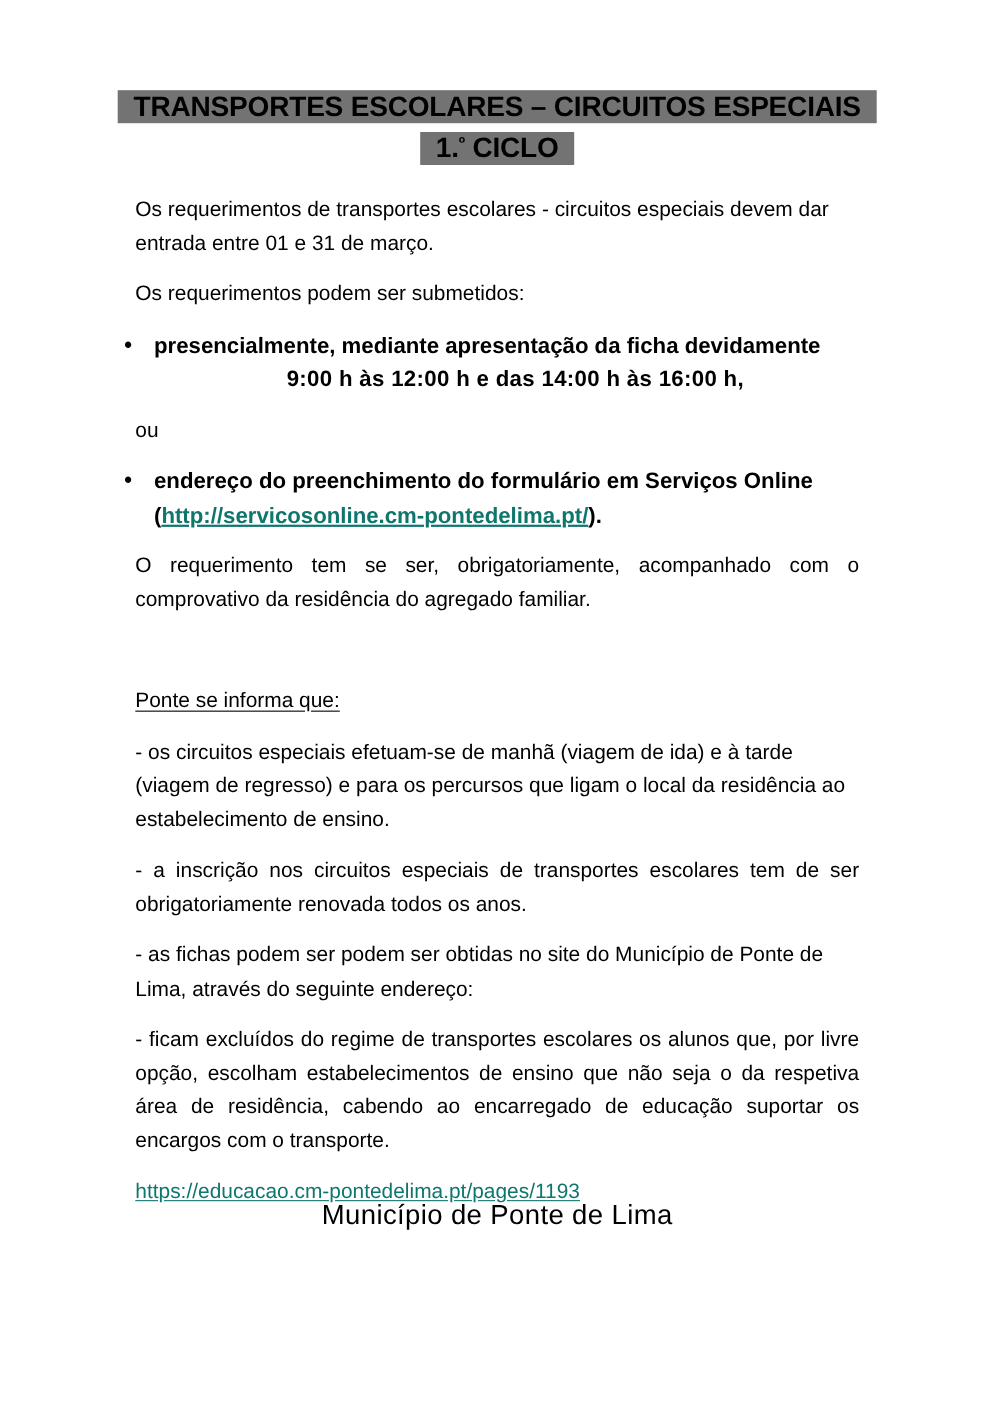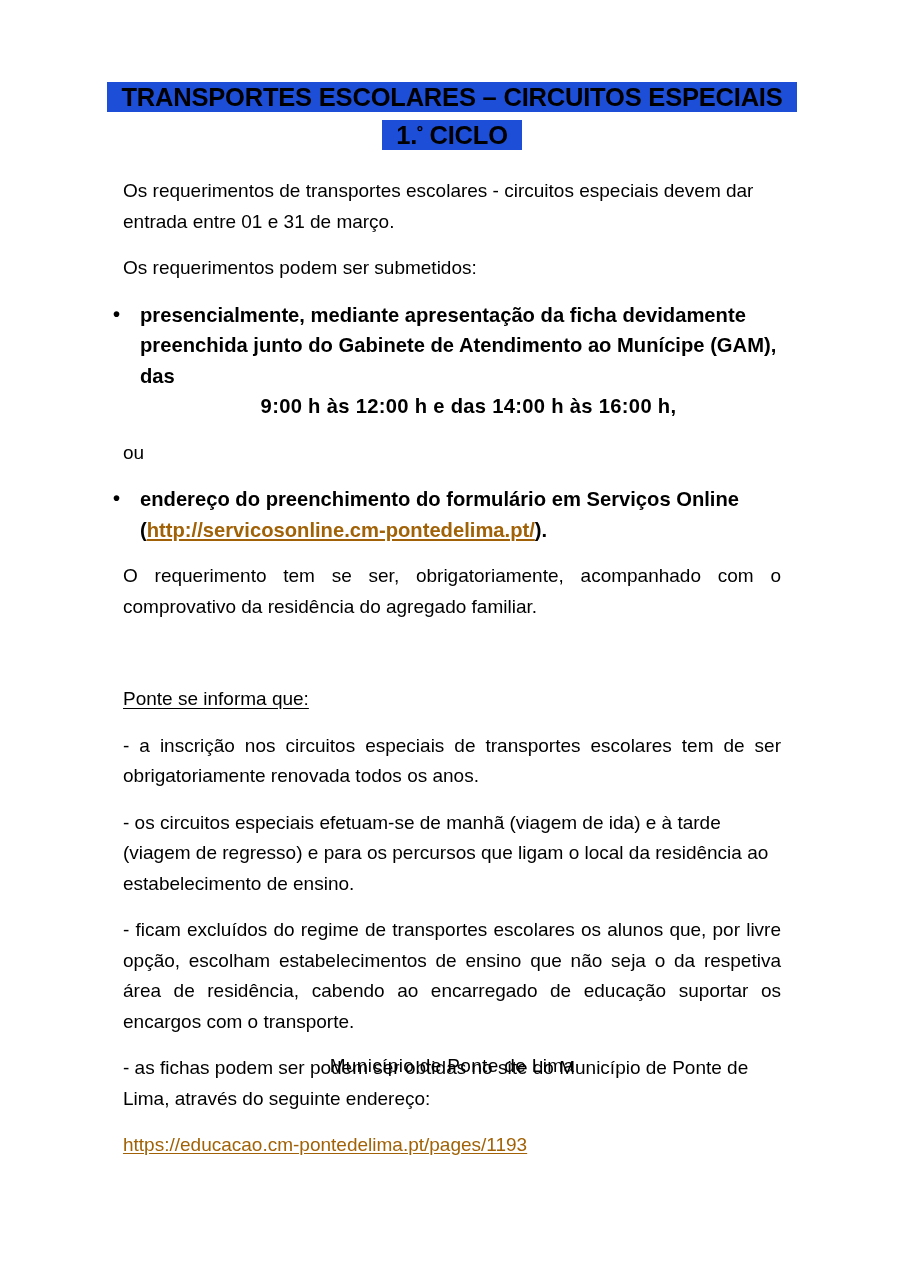--- a/index.html
+++ b/index.html
@@ -34,21 +34,21 @@
   
   .doc-title {
     text-align: center;
     font-weight: bold;
     font-size: 25.5px;
     line-height: 38px;
     letter-spacing: -0.2px;
     margin: 0 0 22px 0;
   }
   .doc-title .hl {
-    background-color: #1d4ed8;
+    background-color: #737373;
     padding: 1px 14px;
     box-decoration-break: clone;
     -webkit-box-decoration-break: clone;
   }
   .ord {
     font-size: 0.62em;
     vertical-align: 0.46em;
     line-height: 0;
   }
 
@@ -97,38 +97,38 @@
   }
   .bullet-line3 {
     display: block;
     text-align: center;
     letter-spacing: 0.3px;
   }
 
   
   a.link,
   .link {
-    color: #a16207;
+    color: #0f766e;
     text-decoration: underline;
     text-underline-offset: 2px;
   }
 
   .u-head {
     text-decoration: underline;
     text-underline-offset: 3px;
   }
 
   
   .footer {
     position: absolute;
     left: 0;
-    top: 1052px;
+    top: 1091px;
     width: 904px;
     text-align: center;
-    font-size: 19px;
+    font-size: 25px;
     line-height: 28px;
     letter-spacing: 0.35px;
   }
 </style>
 </head>
 <body>
 
 <div class="page">
 
   <div class="content">
@@ -138,48 +138,47 @@
       <span class="hl"><span>1.</span><span class="ord">º</span><span> CICLO</span></span>
     </h1>
 
     <p class="para">Os requerimentos de transportes escolares - circuitos especiais devem dar entrada entre 01 e 31 de março.</p>
 
     <p class="para">Os requerimentos podem ser submetidos:</p>
 
     <ul class="bullets">
       <li>
         <span>presencialmente, mediante apresentação da ficha devidamente</span>
-        <span class="bullet-line2">preenchida junto do Gabinete de Atendimento ao Munícipe (GAM), das</span>
         <span class="bullet-line3">9:00 h às 12:00 h e das 14:00 h às 16:00 h,</span>
       </li>
     </ul>
 
     <p class="para">ou</p>
 
     <ul class="bullets">
       <li>
         <span>endereço do preenchimento do formulário em Serviços Online</span>
         <span class="bullet-line2"><span>(</span><a class="link" href="#">http://servicosonline.cm-pontedelima.pt/</a><span>).</span></span>
       </li>
     </ul>
 
     <p class="para just">O requerimento tem se ser, obrigatoriamente, acompanhado com o comprovativo da residência do agregado familiar.</p>
 
     <div class="spacer-line"></div>
 
     <p class="para"><span class="u-head">Ponte se informa que:</span></p>
 
+    <p class="para"> - os circuitos especiais efetuam-se de manhã (viagem de ida) e à tarde (viagem de regresso) e para os percursos que ligam o local da residência ao estabelecimento de ensino.</p>
+
     <p class="para just">-  a inscrição nos circuitos especiais de transportes escolares tem de ser obrigatoriamente renovada todos os anos.</p>
 
-    <p class="para"> - os circuitos especiais efetuam-se de manhã (viagem de ida) e à tarde (viagem de regresso) e para os percursos que ligam o local da residência ao estabelecimento de ensino.</p>
 
+    <p class="para">- as fichas podem ser podem ser obtidas no site do Município de Ponte de Lima, através do seguinte endereço:</p>
 
     <p class="para just">- ficam excluídos do regime de transportes escolares os alunos que, por livre opção, escolham estabelecimentos de ensino que não seja o da respetiva área de residência, cabendo ao encarregado de educação suportar os encargos com o transporte.</p>
-
-    <p class="para">- as fichas podem ser podem ser obtidas no site do Município de Ponte de Lima, através do seguinte endereço:</p>
 
     <p class="para"><a class="link" href="#">https://educacao.cm-pontedelima.pt/pages/1193</a></p>
 
   </div>
 
   <div class="footer">Município de Ponte de Lima</div>
 
 </div>
 
 </body></html>

